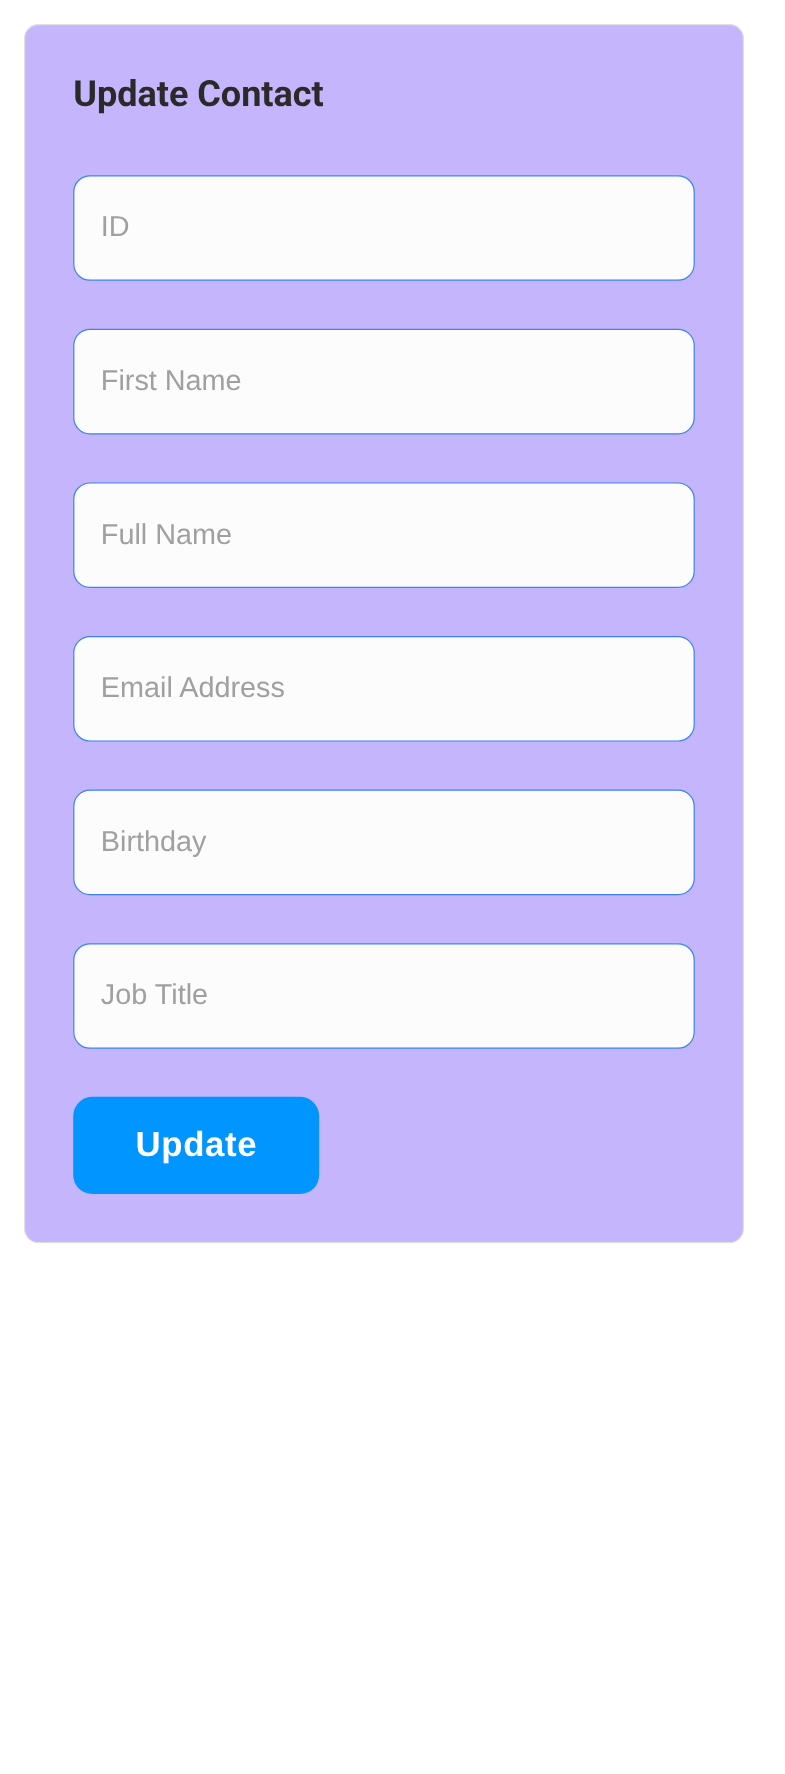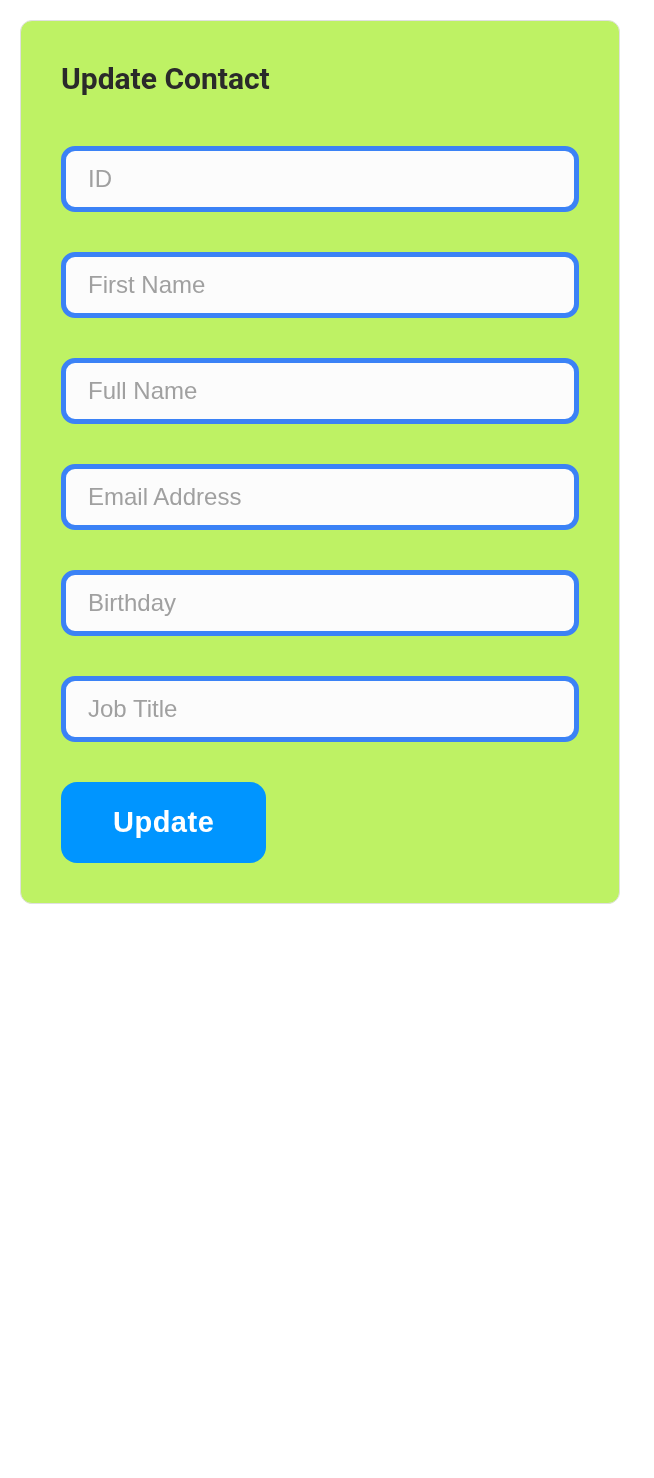--- a/index.html
+++ b/index.html
@@ -10,39 +10,39 @@
     body {
       font-family: -apple-system, BlinkMacSystemFont, "Segoe UI", Roboto, "Helvetica Neue", Arial, sans-serif;
       background: #ffffff;
       padding: 20px;
     }
     .card {
       width: 600px;
       border: 1px solid #e0e0e0;
       border-radius: 12px;
       padding: 40px;
-      background: #bef264;
+      background: #c4b5fd;
     }
     .title {
       font-size: 30px;
       font-weight: 700;
       color: #2a2a2a;
       margin-bottom: 50px;
     }
     .form-group {
       margin-bottom: 40px;
     }
     .input {
       width: 100%;
-      height: 66px;
+      height: 88px;
       padding: 0 22px;
       font-size: 24px;
       color: #333;
       background: #fcfcfc;
-      border: 5px solid #3b82f6;
+      border: 1px solid #3b82f6;
       border-radius: 14px;
       outline: none;
     }
     .input::placeholder {
       color: #a0a0a0;
     }
     .btn {
       display: inline-block;
       padding: 24px 52px;
       font-size: 29px;

